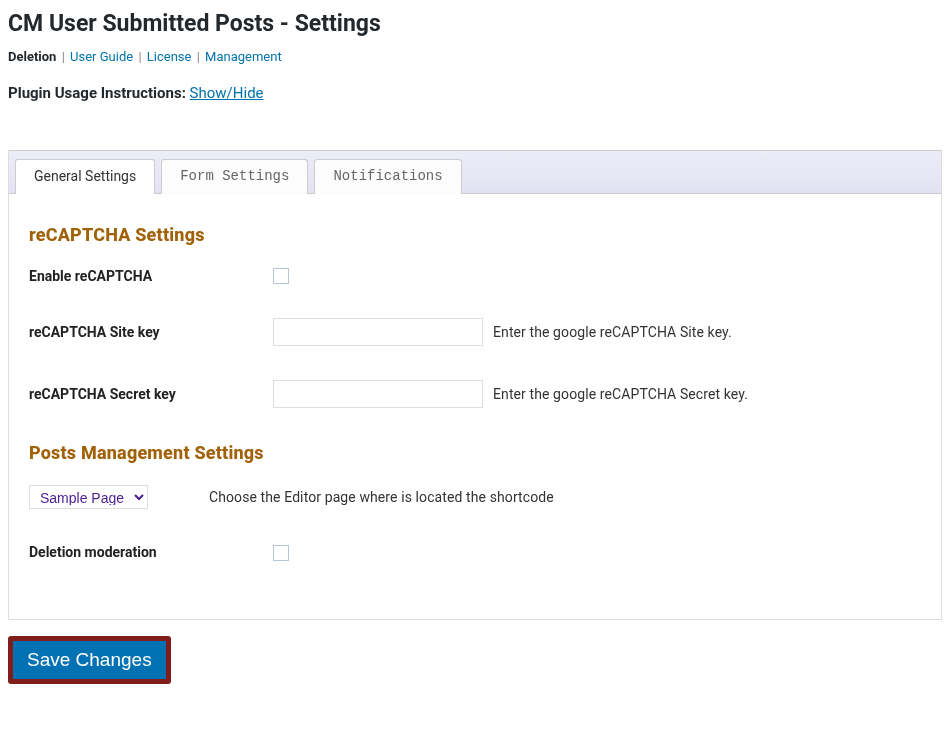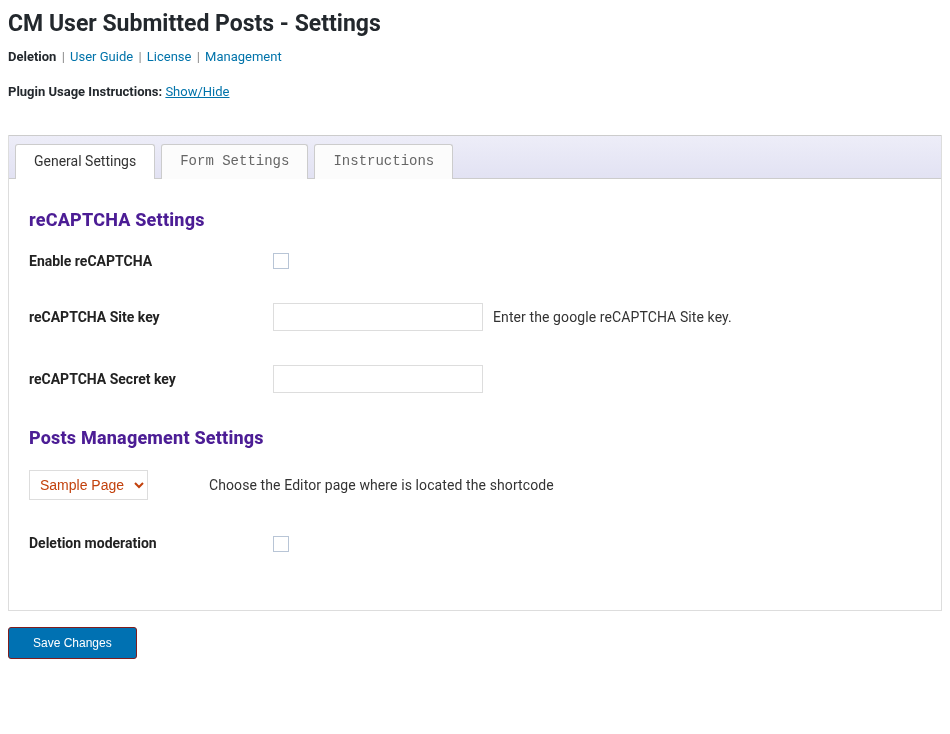--- a/index.html
+++ b/index.html
@@ -23,22 +23,22 @@
     .nav-links .current {
       font-weight: 700;
       color: #23282d;
     }
     .nav-links a {
       color: #0073aa;
       text-decoration: none;
     }
     .nav-links .sep { color: #888; margin: 0 2px; }
     .usage {
-      font-size: 13px;
-      margin-bottom: 36px;
+      font-size: 15px;
+      margin-bottom: 48px;
     }
     .usage b { font-weight: 700; }
     .usage a {
       color: #0073aa;
       text-decoration: underline;
     }
     .panel {
       border: 1px solid #ddd;
       border-top: none;
       background: #fff;
@@ -76,21 +76,21 @@
       background: #fcfcfc;
       color: #666;
       font-family: Liberation Mono, monospace;
     }
     .content {
       padding: 24px 20px 4px 20px;
     }
     h2.section {
       font-size: 18px;
       font-weight: 800;
-      color: #4c1d95;
+      color: #a16207;
       margin: 16px 0 22px 0;
       letter-spacing: 0.2px;
     }
     h2.section.first { margin-top: 6px; }
     .row {
       display: flex;
       align-items: center;
       margin-bottom: 34px;
       font-size: 14px;
       color: #222;
@@ -123,36 +123,36 @@
     .checkbox {
       display: inline-block;
       width: 16px;
       height: 16px;
       border: 1px solid #b8c5d6;
       background: #fff;
       vertical-align: middle;
       cursor: pointer;
     }
     select.sel {
-      height: 30px;
+      height: 24px;
       border: 1px solid #ddd;
       padding: 3px 6px;
       font-size: 14px;
-      color: #c2410c;
+      color: #4c1d95;
       background: #fff;
     }
     .save-btn {
       display: inline-block;
       margin-top: 16px;
       margin-left: 0;
       background: #0071b2;
-      border: 1px solid #7f1d1d;
+      border: 5px solid #7f1d1d;
       color: #fff;
-      font-size: 12px;
-      padding: 8px 24px;
+      font-size: 19px;
+      padding: 8px 14px;
       border-radius: 3px;
       cursor: pointer;
     }
   </style>
 </head>
 <body>
 
 
 
 <h1 class="page-title">CM User Submitted Posts - Settings</h1>
@@ -168,21 +168,21 @@
 </div>
 
 <div class="usage">
   <b>Plugin Usage Instructions: </b><a href="#">Show/Hide</a>
 </div>
 
 <div class="panel">
   <div class="tab-strip">
     <div class="tab active">General Settings</div>
     <div class="tab inactive">Form Settings</div>
-    <div class="tab inactive">Instructions</div>
+    <div class="tab inactive">Notifications</div>
   </div>
 
   <div class="content">
 
     <h2 class="section first">reCAPTCHA Settings</h2>
 
     <div class="row">
       <div class="label">Enable reCAPTCHA</div>
       <div class="field">
         <span class="checkbox"></span>
@@ -195,20 +195,21 @@
         <input type="text" class="txt" value="" style="">
       </div>
       <div class="desc">Enter the google reCAPTCHA Site key.</div>
     </div>
 
     <div class="row">
       <div class="label">reCAPTCHA Secret key</div>
       <div class="field">
         <input type="text" class="txt" value="" style="">
       </div>
+      <div class="desc">Enter the google reCAPTCHA Secret key.</div>
     </div>
 
     <h2 class="section">Posts Management Settings</h2>
 
     <div class="row wide">
       <div class="field">
         <select class="sel">
           <option>Sample Page</option>
         </select>
       </div>

